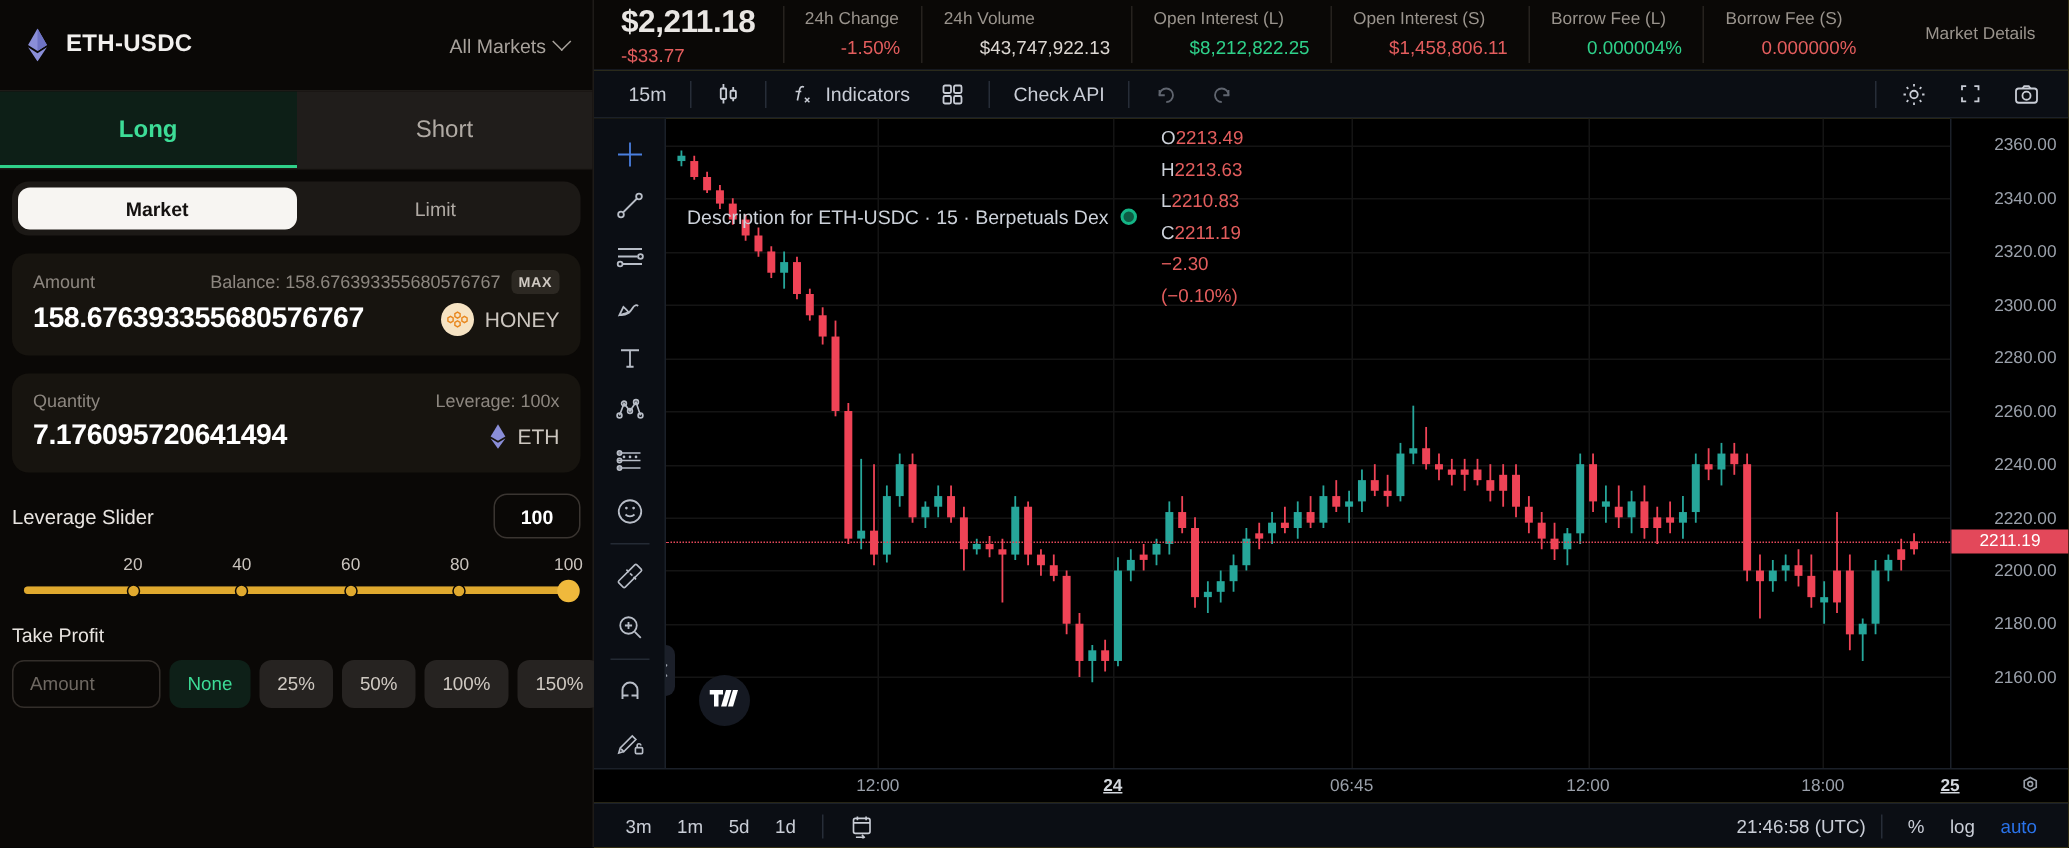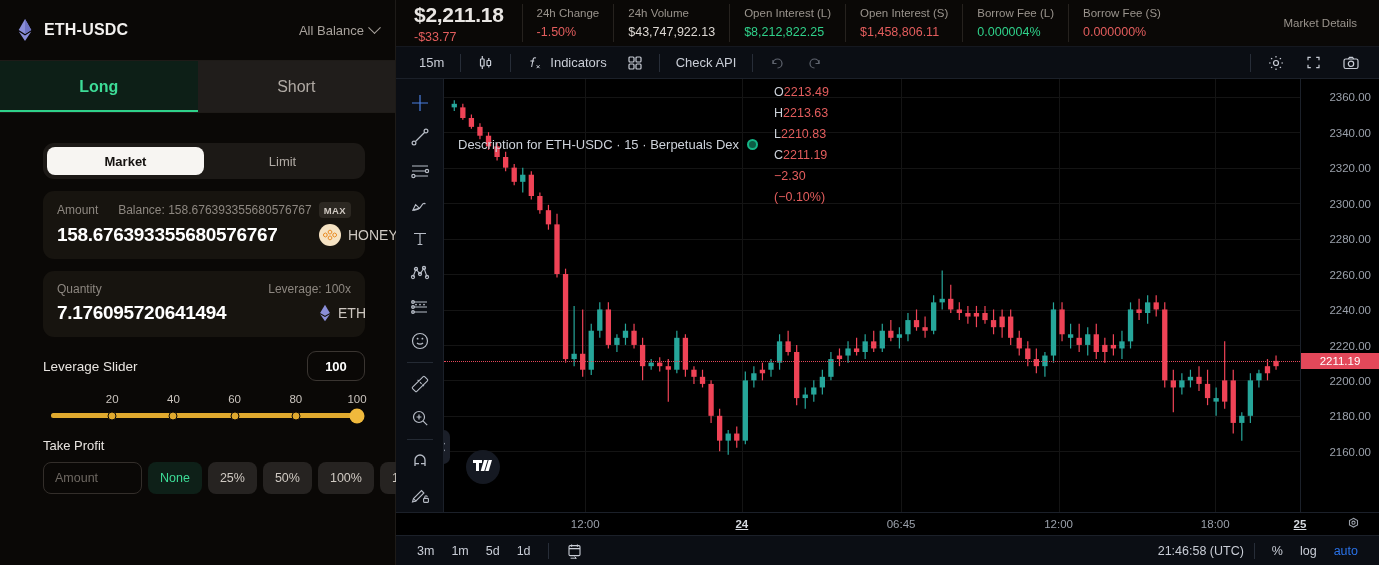--- a/index.html
+++ b/index.html
@@ -32,21 +32,21 @@
     border-bottom: 1.4px solid #a8a29c; transform: rotate(45deg) translate(-2px,-2px); }
 
   .ls-tabs { display: flex; height: 52px; border-bottom: 1px solid #1e1b18; }
   .ls-tab {
     flex: 1; display: flex; align-items: center; justify-content: center;
     font-size: 16px; font-weight: bold; cursor: pointer;
   }
   .ls-tab.long { background: #0d1f17; color: #3ddc97; box-shadow: inset 0 -2px 0 #2fd18a; }
   .ls-tab.short { background: #201d1b; color: #b0aaa4; font-weight: normal; }
 
-  .panel-body { padding: 30px; display: flex; flex-direction: column; gap: 12px; margin-left: 13px; }
+  .panel-body { padding: 8px; display: flex; flex-direction: column; gap: 12px; }
 
   .seg-wrap {
     background: #1c1916; border-radius: 11px; padding: 4px;
     display: flex; height: 36px;
   }
   .seg {
     flex: 1; display: flex; align-items: center; justify-content: center;
     font-size: 13px; border-radius: 8px; color: #b0aaa4; cursor: pointer;
   }
   .seg.active { background: #f7f5f2; color: #14110f; font-weight: bold; }
@@ -122,21 +122,21 @@
     padding: 0 0 0 18px; border-bottom: 1px solid #15181f;
   }
   .big-price { display: flex; flex-direction: column; justify-content: center; padding-right: 18px; }
   .bp-main { font-size: 21px; font-weight: bold; color: #e9e6e3; letter-spacing: -.3px; }
   .bp-sub { font-size: 12.5px; color: #e35d5d; margin-top: 3px; }
   .stat {
     display: flex; flex-direction: column; justify-content: center;
     padding: 0 14px; border-left: 1px solid #26221e; height: 38px;
   }
   .stat-label { font-size: 11.5px; color: #9a948d; white-space: nowrap; }
-  .stat-value { font-size: 12.5px; margin-top: 6px; white-space: nowrap; }
+  .stat-value { font-size: 12.5px; margin-top: 6px; white-space: nowrap; margin-left: 24px; }
   .v-red { color: #e35d5d; } .v-green { color: #2fd18a; } .v-white { color: #ddd8d3; }
   .market-details {
     margin-left: auto; margin-right: 22px; font-size: 11.5px;
     color: #9a948d; cursor: pointer; white-space: nowrap;
   }
 
   .chart-toolbar {
     height: 41px; background: #0b0e14; display: flex; align-items: center;
     padding: 0 10px 0 14px; border-bottom: 1px solid #1b2029; gap: 2px;
   }
@@ -235,21 +235,21 @@
     <div class="market-header">
       <span class="eth-icon">
         <svg viewBox="0 0 18 28" width="18" height="22">
           <path d="M9 0 L17 14 L9 19 L1 14 Z" fill="#8a8ed8"></path>
           <path d="M9 0 L9 19 L17 14 Z" fill="#6e73c4"></path>
           <path d="M9 21 L17 16 L9 28 L1 16 Z" fill="#8a8ed8"></path>
         </svg>
       </span>
       <span class="market-name">ETH-USDC</span>
       <span class="all-markets">
-        <span>All Balance</span>
+        <span>All Markets</span>
         <span class="chev-d"></span>
       </span>
     </div>
 
     <div class="ls-tabs">
       <div class="ls-tab long">Long</div>
       <div class="ls-tab short">Short</div>
     </div>
 
     <div class="panel-body">

